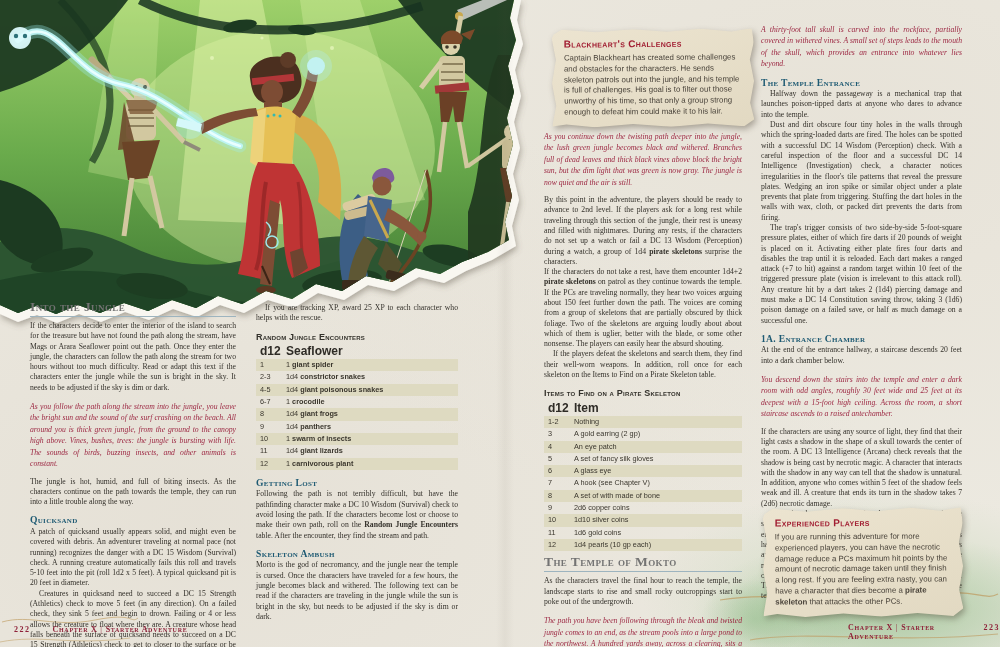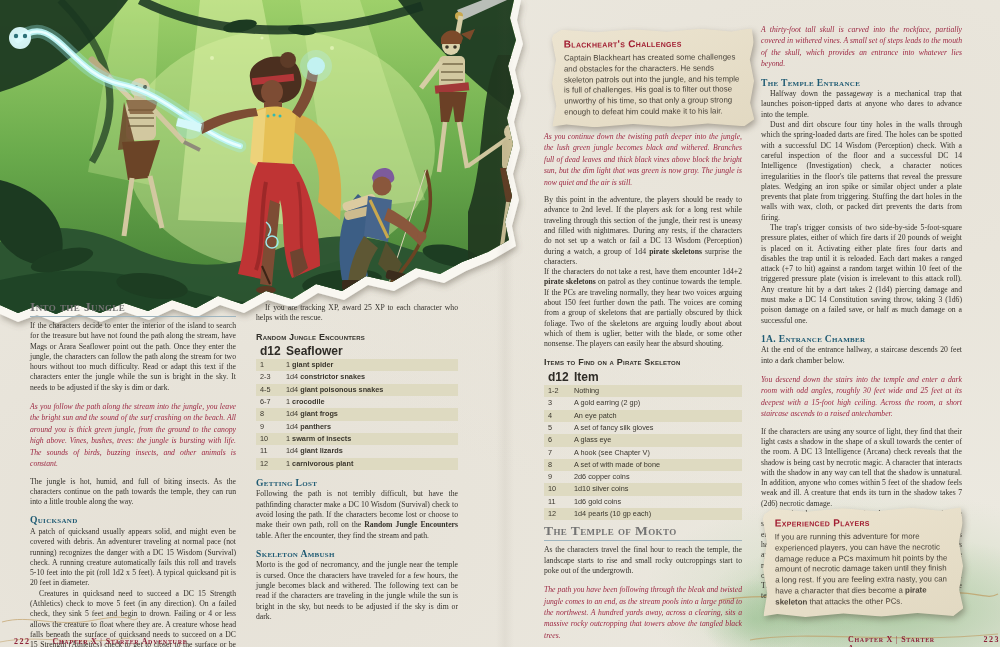--- a/index.html
+++ b/index.html
@@ -32,21 +32,21 @@
   .trow.shaded{background:#dedac1;}
   .troll{width:26px;flex:none;}
   .b{font-weight:700;}
   .note{position:absolute;filter:drop-shadow(2px 3px 3px rgba(70,60,45,.4));}
   .note-inner{background:linear-gradient(160deg,#ece4d0,#e2d9c2);padding:9px 12px 9px 12px;transform:rotate(-.4deg);
         clip-path:polygon(1% 5%,5% 0%,22% 3%,40% 0%,57% 3%,74% 0%,89% 3%,99% 0%,100% 14%,98% 32%,100% 54%,98% 76%,100% 93%,95% 100%,77% 97%,59% 100%,40% 97%,21% 100%,7% 97%,0% 99%,2% 78%,0% 55%,2% 31%,0% 9%);}
   .note-title{font-family:"Liberation Sans",sans-serif;font-weight:700;font-variant:small-caps;font-size:10px;
         color:#a11d31;letter-spacing:.3px;margin:0 0 4px 0;}
   .note-body{font-family:"Liberation Sans",sans-serif;font-size:7.9px;line-height:10.8px;color:#4a443b;text-align:left;}
   .footer{position:absolute;display:flex;align-items:baseline;font-variant:small-caps;font-weight:700;
-        font-size:8px;letter-spacing:.7px;color:#8e2139;margin-top:12px;}
+        font-size:8px;letter-spacing:.7px;color:#8e2139;}
   .footer .pnum{letter-spacing:1.5px;}
   .footer .sep{font-weight:400;margin:0 3px;}
   #footL{left:14px;top:625px;gap:22px;}
   #footR{left:848px;top:623px;gap:13px;}
   .wc{position:absolute;pointer-events:none;}
   #wcD{right:-60px;bottom:-40px;width:420px;height:200px;background:radial-gradient(ellipse at 55% 55%,rgba(163,200,150,.38),rgba(163,200,150,0) 70%);}
   #wcA{right:-30px;bottom:-18px;width:340px;height:130px;background:radial-gradient(ellipse at 60% 60%,rgba(151,191,143,.6),rgba(151,191,143,0) 70%);}
   #wcB{right:120px;bottom:-8px;width:160px;height:90px;background:radial-gradient(ellipse at 50% 50%,rgba(151,191,143,.5),rgba(151,191,143,0) 70%);}
   #wcC{left:700px;bottom:-12px;width:110px;height:80px;background:radial-gradient(ellipse at 50% 50%,rgba(151,191,143,.55),rgba(151,191,143,0) 70%);}
   .flourish{position:absolute;pointer-events:none;}
@@ -282,20 +282,21 @@
     <div class="note-inner">
       <div class="note-title">Blackheart's Challenges</div>
       <div class="note-body">Captain Blackheart has created some challenges and obstacles for the characters. He sends skeleton patrols out into the jungle, and his temple is full of challenges. His goal is to filter out those unworthy of his time, so that only a group strong enough to defeat him could make it to his lair.</div>
     </div>
   </div>
   <div class="col" id="rc1">
     <div style="height:97px"></div>
     <p class="readaloud">As you continue down the twisting path deeper into the jungle, the lush green jungle becomes black and withered. Branches full of dead leaves and thick black vines above block the bright sun, but the dim light that was green is now gray. The jungle is now quiet and the air is still.</p>
     <p><span>By this point in the adventure, the players should be ready to advance to 2nd level. If the players ask for a long rest while traveling through this section of the jungle, their rest is uneasy and filled with nightmares. During any rests, if the characters do not set up a watch or fail a DC 13 Wisdom (Perception) during a watch, a group of 1d4 </span><span class="b">pirate skeletons</span><span> surprise the characters.</span></p>
     <p><span>If the characters do not take a rest, have them encounter 1d4+2 </span><span class="b">pirate skeletons</span><span> on patrol as they continue towards the temple. If the PCs are traveling normally, they hear two voices arguing about 150 feet further down the path. The voices are coming from a group of skeletons that are partially obscured by thick foliage. Two of the skeletons are arguing loudly about about which of them is uglier, better with the blade, or some other nonsense. The players can easily hear the absurd shouting.</span></p>
+    <p class="ind">If the players defeat the skeletons and search them, they find their well-worn weapons. In addition, roll once for each skeleton on the Items to Find on a Pirate Skeleton table.</p>
     <div class="tbl-title">Items to Find on a Pirate Skeleton</div>
     <div class="tbl">
       <div class="thead">
         <span class="c1">d12</span>
         <span>Item</span>
       </div>
       <div>
           <div class="trow shaded">
             <span class="troll">1-2</span>
             <span class="titem"><span>Nothing</span></span>

